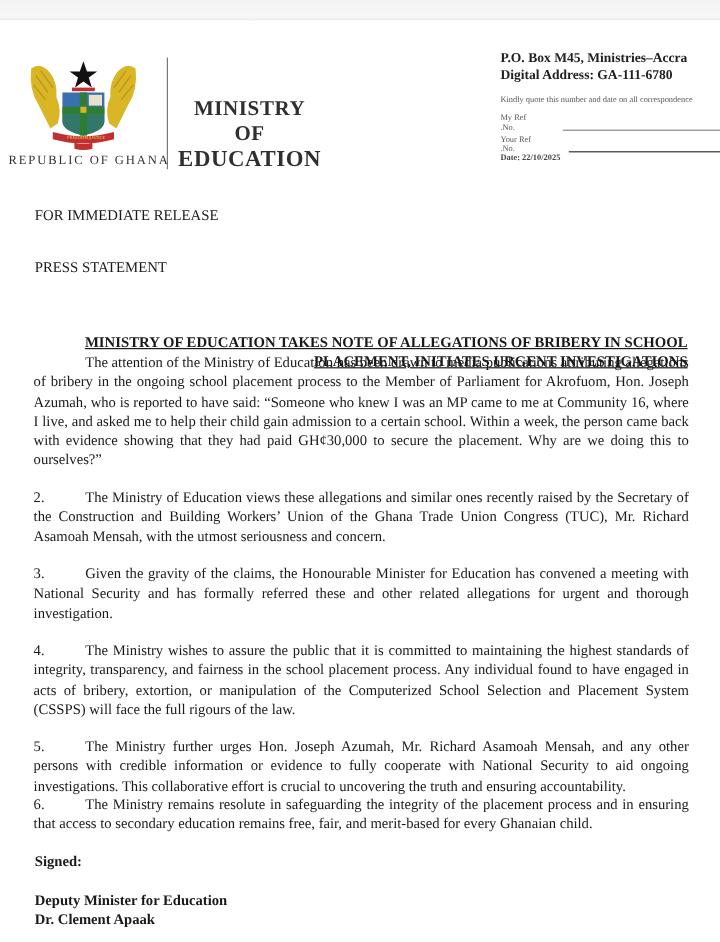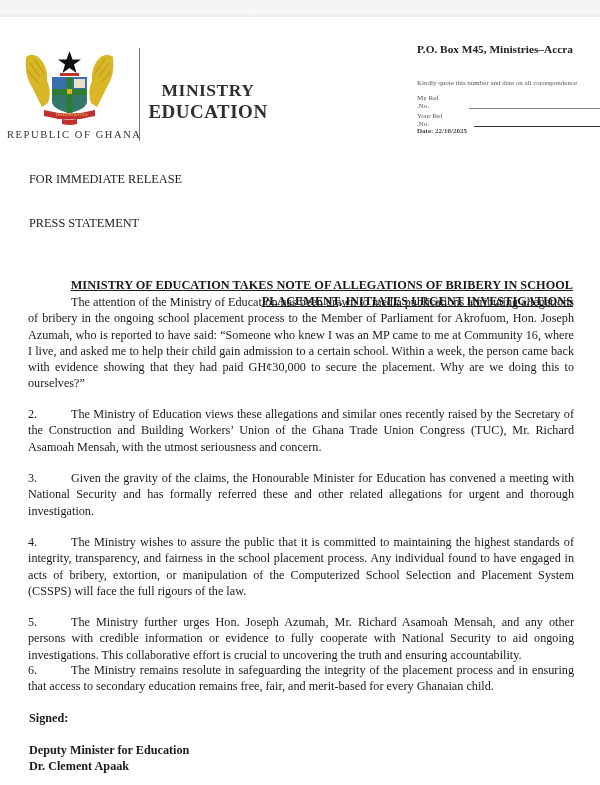--- a/index.html
+++ b/index.html
@@ -66,25 +66,27 @@
   <path d="M40 72 Q47.5 74 55 72 L55 77 Q47.5 79 40 77Z" fill="#c03030"></path>
   <text x="34" y="68.5" font-size="3.5" fill="#f3d34a" font-family="DejaVu Sans, sans-serif">FREEDOM</text>
   <text x="52" y="68.5" font-size="3.5" fill="#f3d34a" font-family="DejaVu Sans, sans-serif">JUSTICE</text>
 </svg>
 <div class="republic">REPUBLIC OF GHANA</div>
 
 <div class="vrule"></div>
 
 <div class="ministry">
   <div>MINISTRY</div>
+  <div>OF</div>
   <div class="big">EDUCATION</div>
 </div>
 
 <div class="addr">
   <div>P.O. Box M45, Ministries–Accra</div>
+  <div>Digital Address: GA-111-6780</div>
 </div>
 <div class="kindly">Kindly quote this number and date on all correspondence</div>
 <div class="refrow" style="top:94px">
   <span>My Ref .No.</span>
   <span class="line" style="width:140px;background:#888"></span>
 </div>
 <div class="refrow" style="top:112px">
   <span>Your Ref .No.</span>
   <span class="line" style="width:132px"></span>
 </div>

